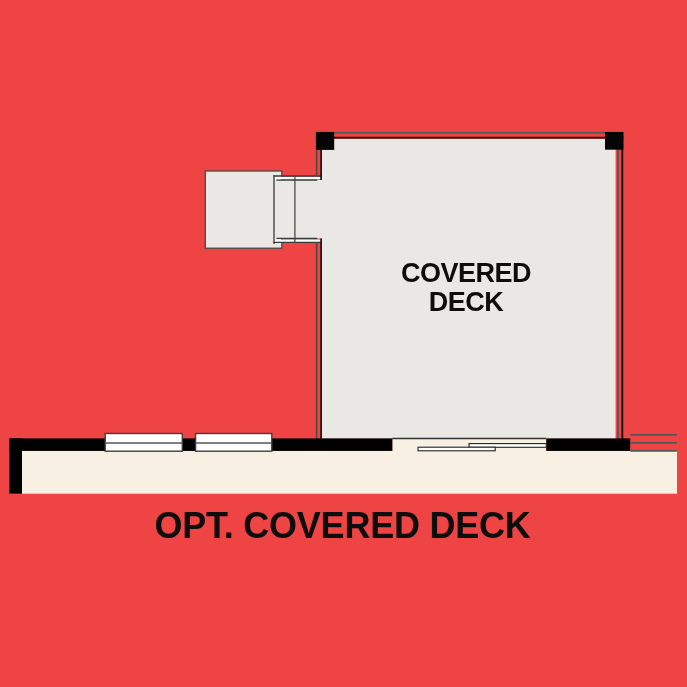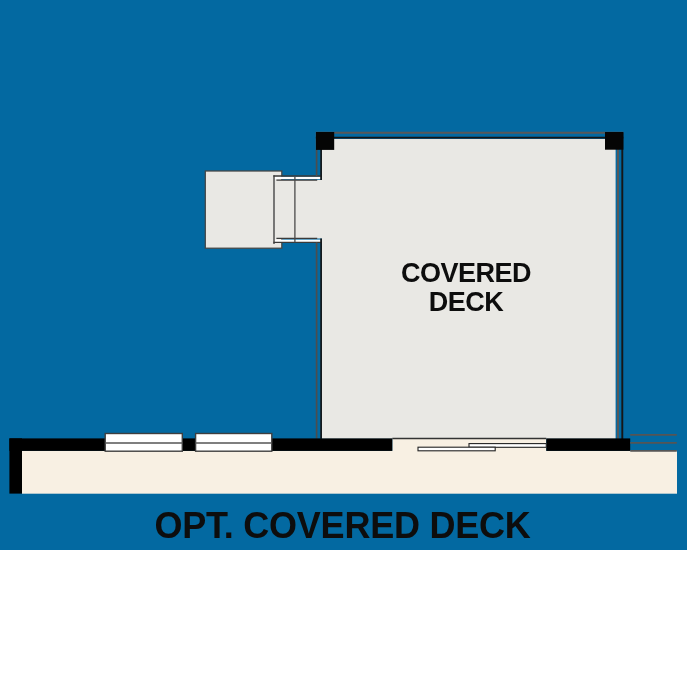--- a/index.html
+++ b/index.html
@@ -1,16 +1,16 @@
 <!DOCTYPE html>
 <html><head>
 <meta charset="utf-8">
 <style>
   html,body{margin:0;padding:0;background:#ffffff;}
-  .page{position:relative;width:687px;height:550px;background:#0369a1;overflow:hidden;}
+  .page{position:relative;width:687px;height:687px;background:#ef4444;overflow:hidden;}
   svg{display:block;}
   text{font-family:"Liberation Sans", sans-serif;font-weight:bold;fill:#0d0d0d;}
 </style>
 </head>
 <body>
 <div class="page">
 <svg width="687" height="687" viewBox="0 0 687 687" xmlns="http://www.w3.org/2000/svg">
 
   <rect x="22" y="450.8" width="655" height="42.9" fill="#f8f0e3"></rect>
   <rect x="392.3" y="438.8" width="154" height="12.4" fill="#f8f0e3"></rect>

